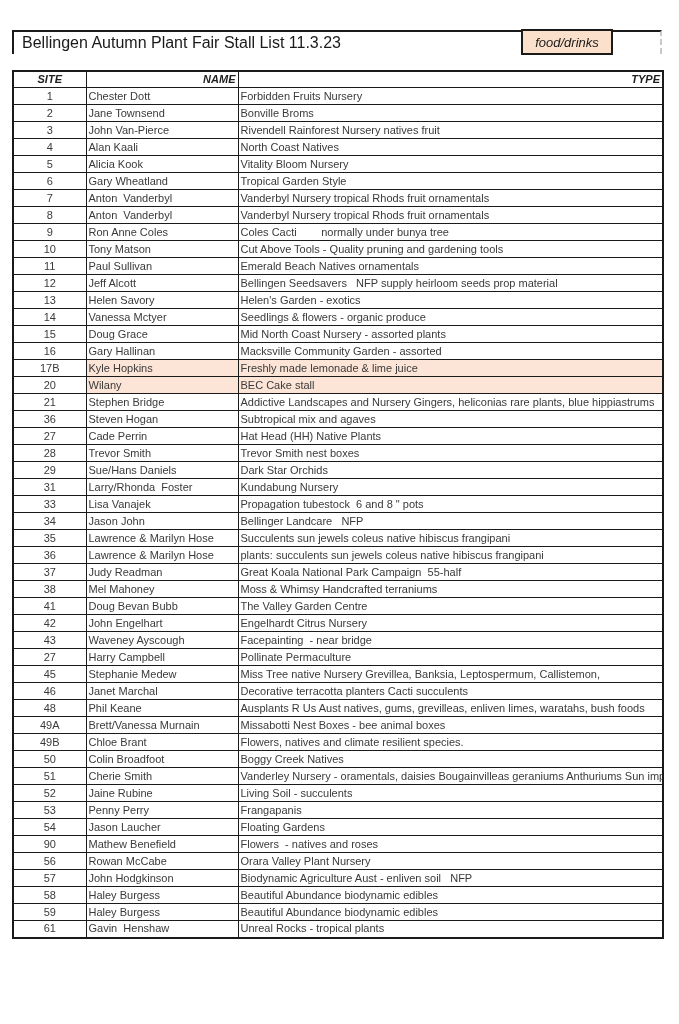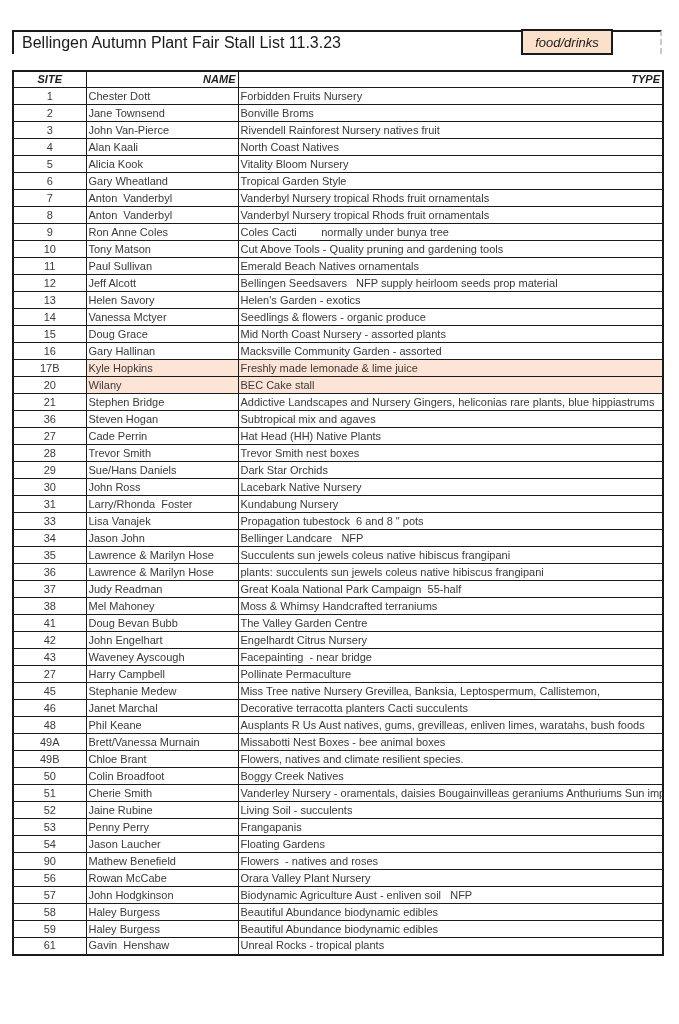--- a/index.html
+++ b/index.html
@@ -239,25 +239,20 @@
     <td class="name-cell">Trevor Smith</td>
     <td class="type-cell">Trevor Smith nest boxes</td>
   </tr>
 
   <tr>
     <td class="site-cell">29</td>
     <td class="name-cell">Sue/Hans Daniels</td>
     <td class="type-cell">Dark Star Orchids</td>
   </tr>
 
-  <tr>
-    <td class="site-cell">30</td>
-    <td class="name-cell">John Ross</td>
-    <td class="type-cell">Lacebark Native Nursery</td>
-  </tr>
 
   <tr>
     <td class="site-cell">31</td>
     <td class="name-cell">Larry/Rhonda  Foster</td>
     <td class="type-cell">Kundabung Nursery</td>
   </tr>
 
 
   <tr>
     <td class="site-cell">33</td>

